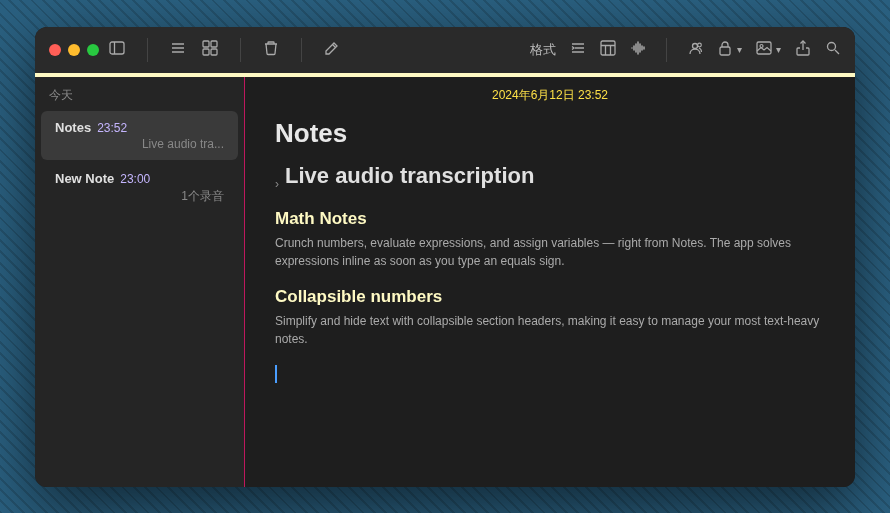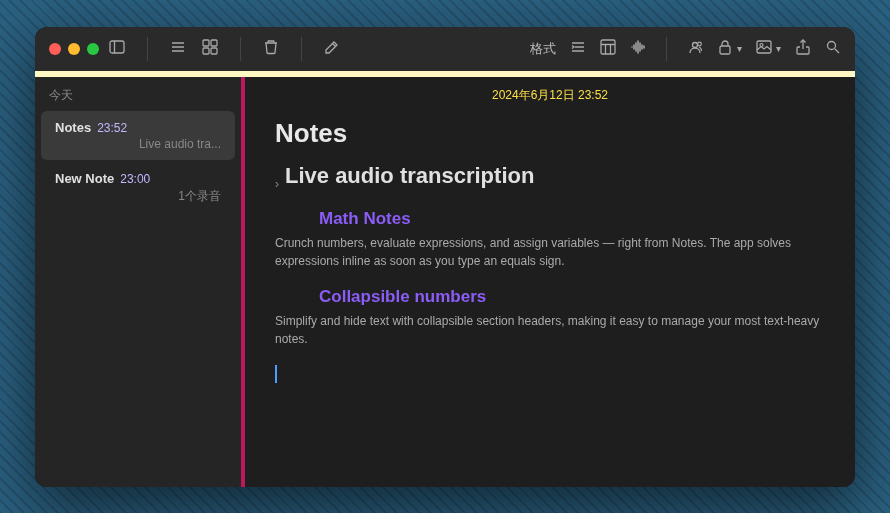--- a/index.html
+++ b/index.html
@@ -32,21 +32,21 @@
     }
 
     
     .titlebar {
       height: 50px;
       background: #2a2a2a;
       display: flex;
       align-items: center;
       padding: 0 14px;
       gap: 10px;
-      border-bottom: 6px solid #fef9c3;
+      border-bottom: 4px solid #fef9c3;
       flex-shrink: 0;
     }
 
     .traffic-lights {
       display: flex;
       gap: 7px;
       align-items: center;
     }
 
     .traffic-light {
@@ -104,21 +104,21 @@
       overflow: hidden;
     }
 
     
     .sidebar {
       width: 210px;
       background: #252525;
       display: flex;
       flex-direction: column;
       flex-shrink: 0;
-      border-right: 4px solid #be185d;
+      border-right: 1px solid #be185d;
     }
 
     .sidebar-section-label {
       font-size: 12px;
       color: #888;
       padding: 10px 14px 6px;
       font-weight: 500;
     }
 
     .note-item {
@@ -207,23 +207,22 @@
       margin-bottom: 16px;
     }
 
     .section-block {
       margin-bottom: 16px;
     }
 
     .section-title-h2 {
       font-size: 17px;
       font-weight: 700;
-      color: #8b5cf6;
+      color: #fef9c3;
       margin-bottom: 5px;
-      margin-left: 44px;
     }
 
     .section-body {
       font-size: 12px;
       color: #aaa;
       line-height: 1.55;
     }
 
     .cursor-line {
       margin-top: 16px;

